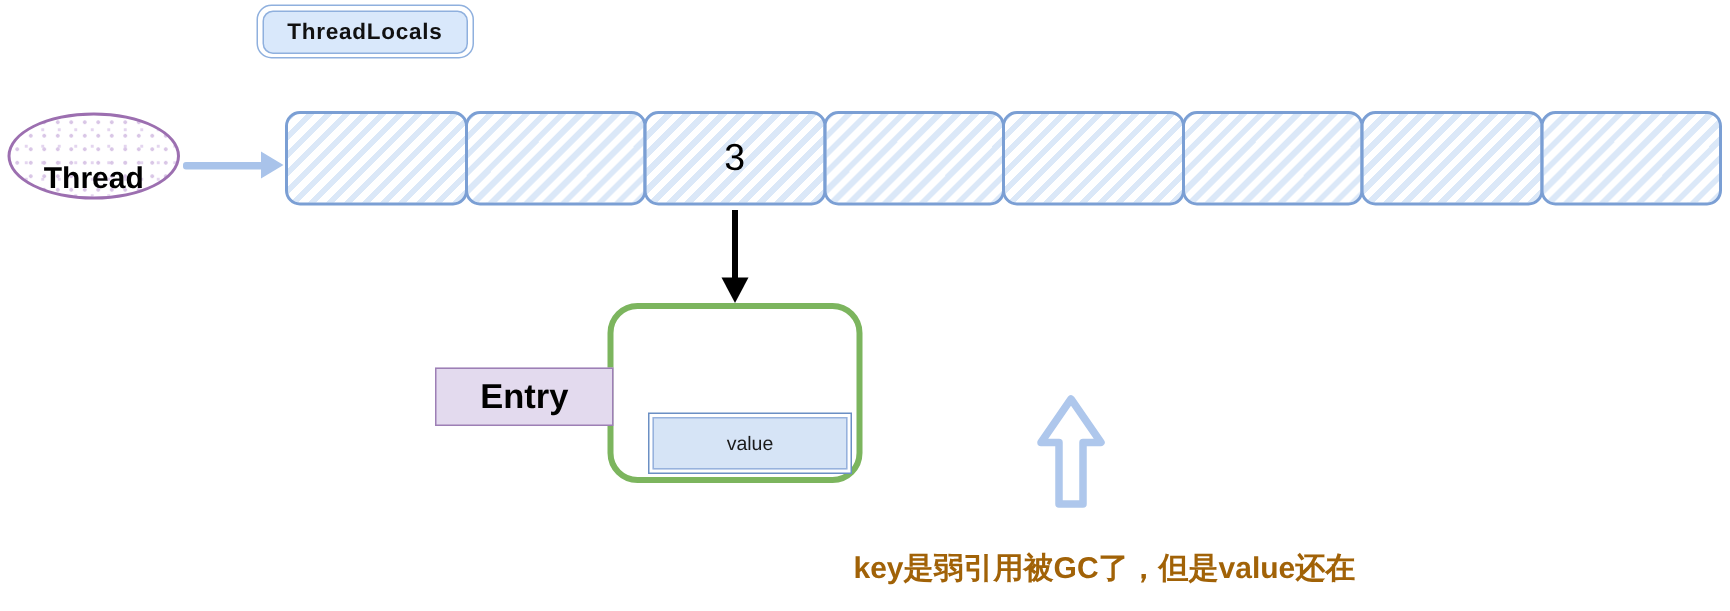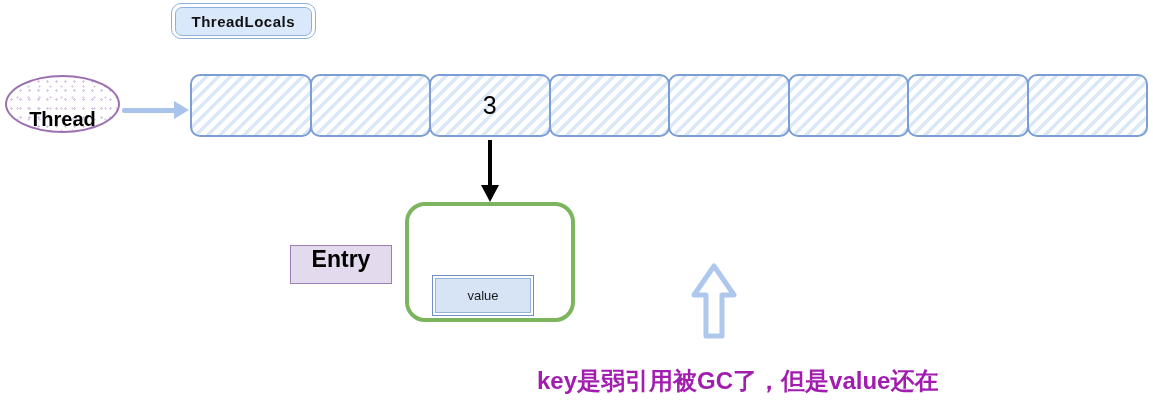--- a/index.html
+++ b/index.html
@@ -114,42 +114,42 @@
     background: #ffffff;
     padding: 2px;
   }
   .blue-box-inner {
     width: 100%; height: 100%;
     border: 1px solid #97b2dd;
     background: #d6e4f6;
     display: flex; align-items: center; justify-content: center;
     font-size: 13px; color: #1a1a1a;
   }
-  .value-box { left: 432px; top: 275px; width: 102px; height: 41px; text-align: center; }
+  .value-box { left: 432px; top: 275px; width: 136px; height: 41px; text-align: center; }
   .threadlocal-box { left: 662px; top: 216px; width: 112px; height: 40px; }
 
   
   .entry-label {
     position: absolute;
     left: 290px; top: 245px;
-    width: 102px; height: 39px;
+    width: 119px; height: 39px;
     background: #e3daee;
     border: 1.5px solid #9d7fb5;
-    display: flex; align-items: flex-start; justify-content: center;
+    display: flex; align-items: center; justify-content: center;
     font-size: 23px; font-weight: bold; color: #000;
   }
 
   
   .up-arrow { position: absolute; left: 690px; top: 262px; }
 
   
   .caption {
     position: absolute;
-    left: 537px; top: 365px;
-    font-size: 24px; font-weight: bold; color: #a21caf;
+    left: 569px; top: 365px;
+    font-size: 20px; font-weight: bold; color: #a16207;
     white-space: nowrap;
   }
   .watermark {
     position: absolute;
     left: 886px; top: 356px;
     font-size: 30px; font-weight: bold;
     color: transparent;
     -webkit-text-stroke: 1.4px #1c1c1c;
     text-shadow: 2px 2px 0 rgba(255,255,255,0.95), -1px -1px 0 rgba(255,255,255,0.85);
     white-space: nowrap;

